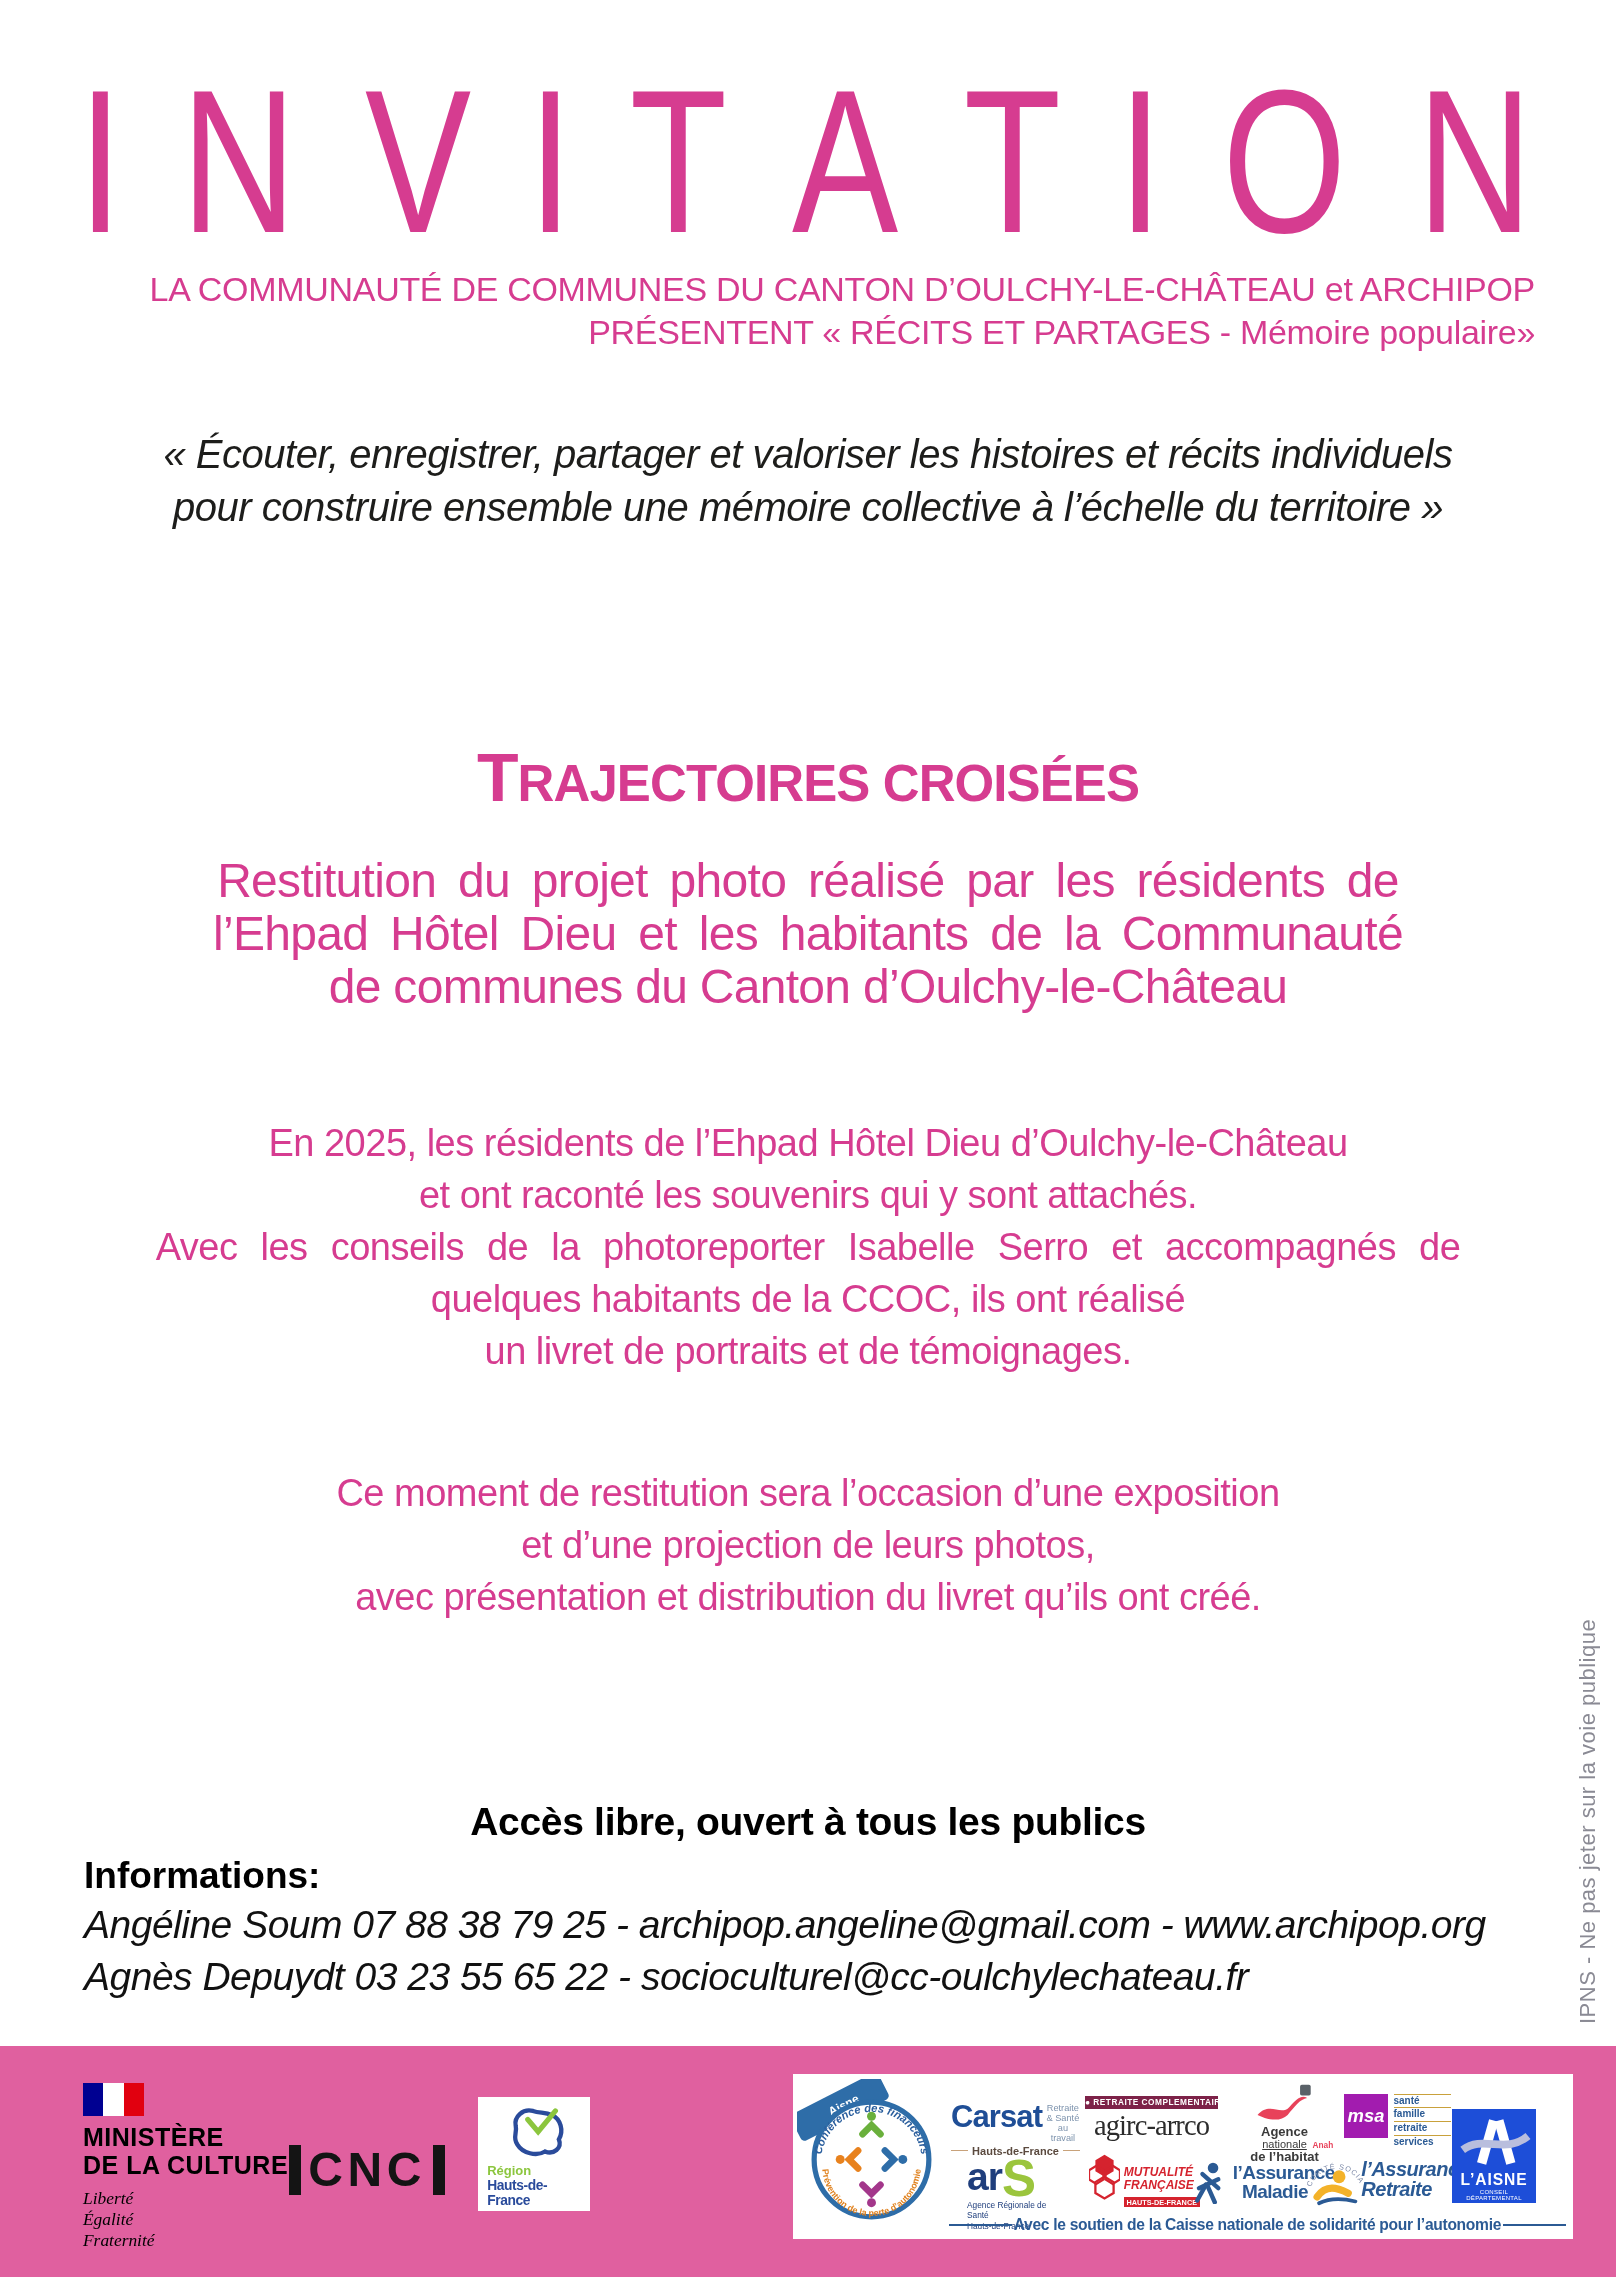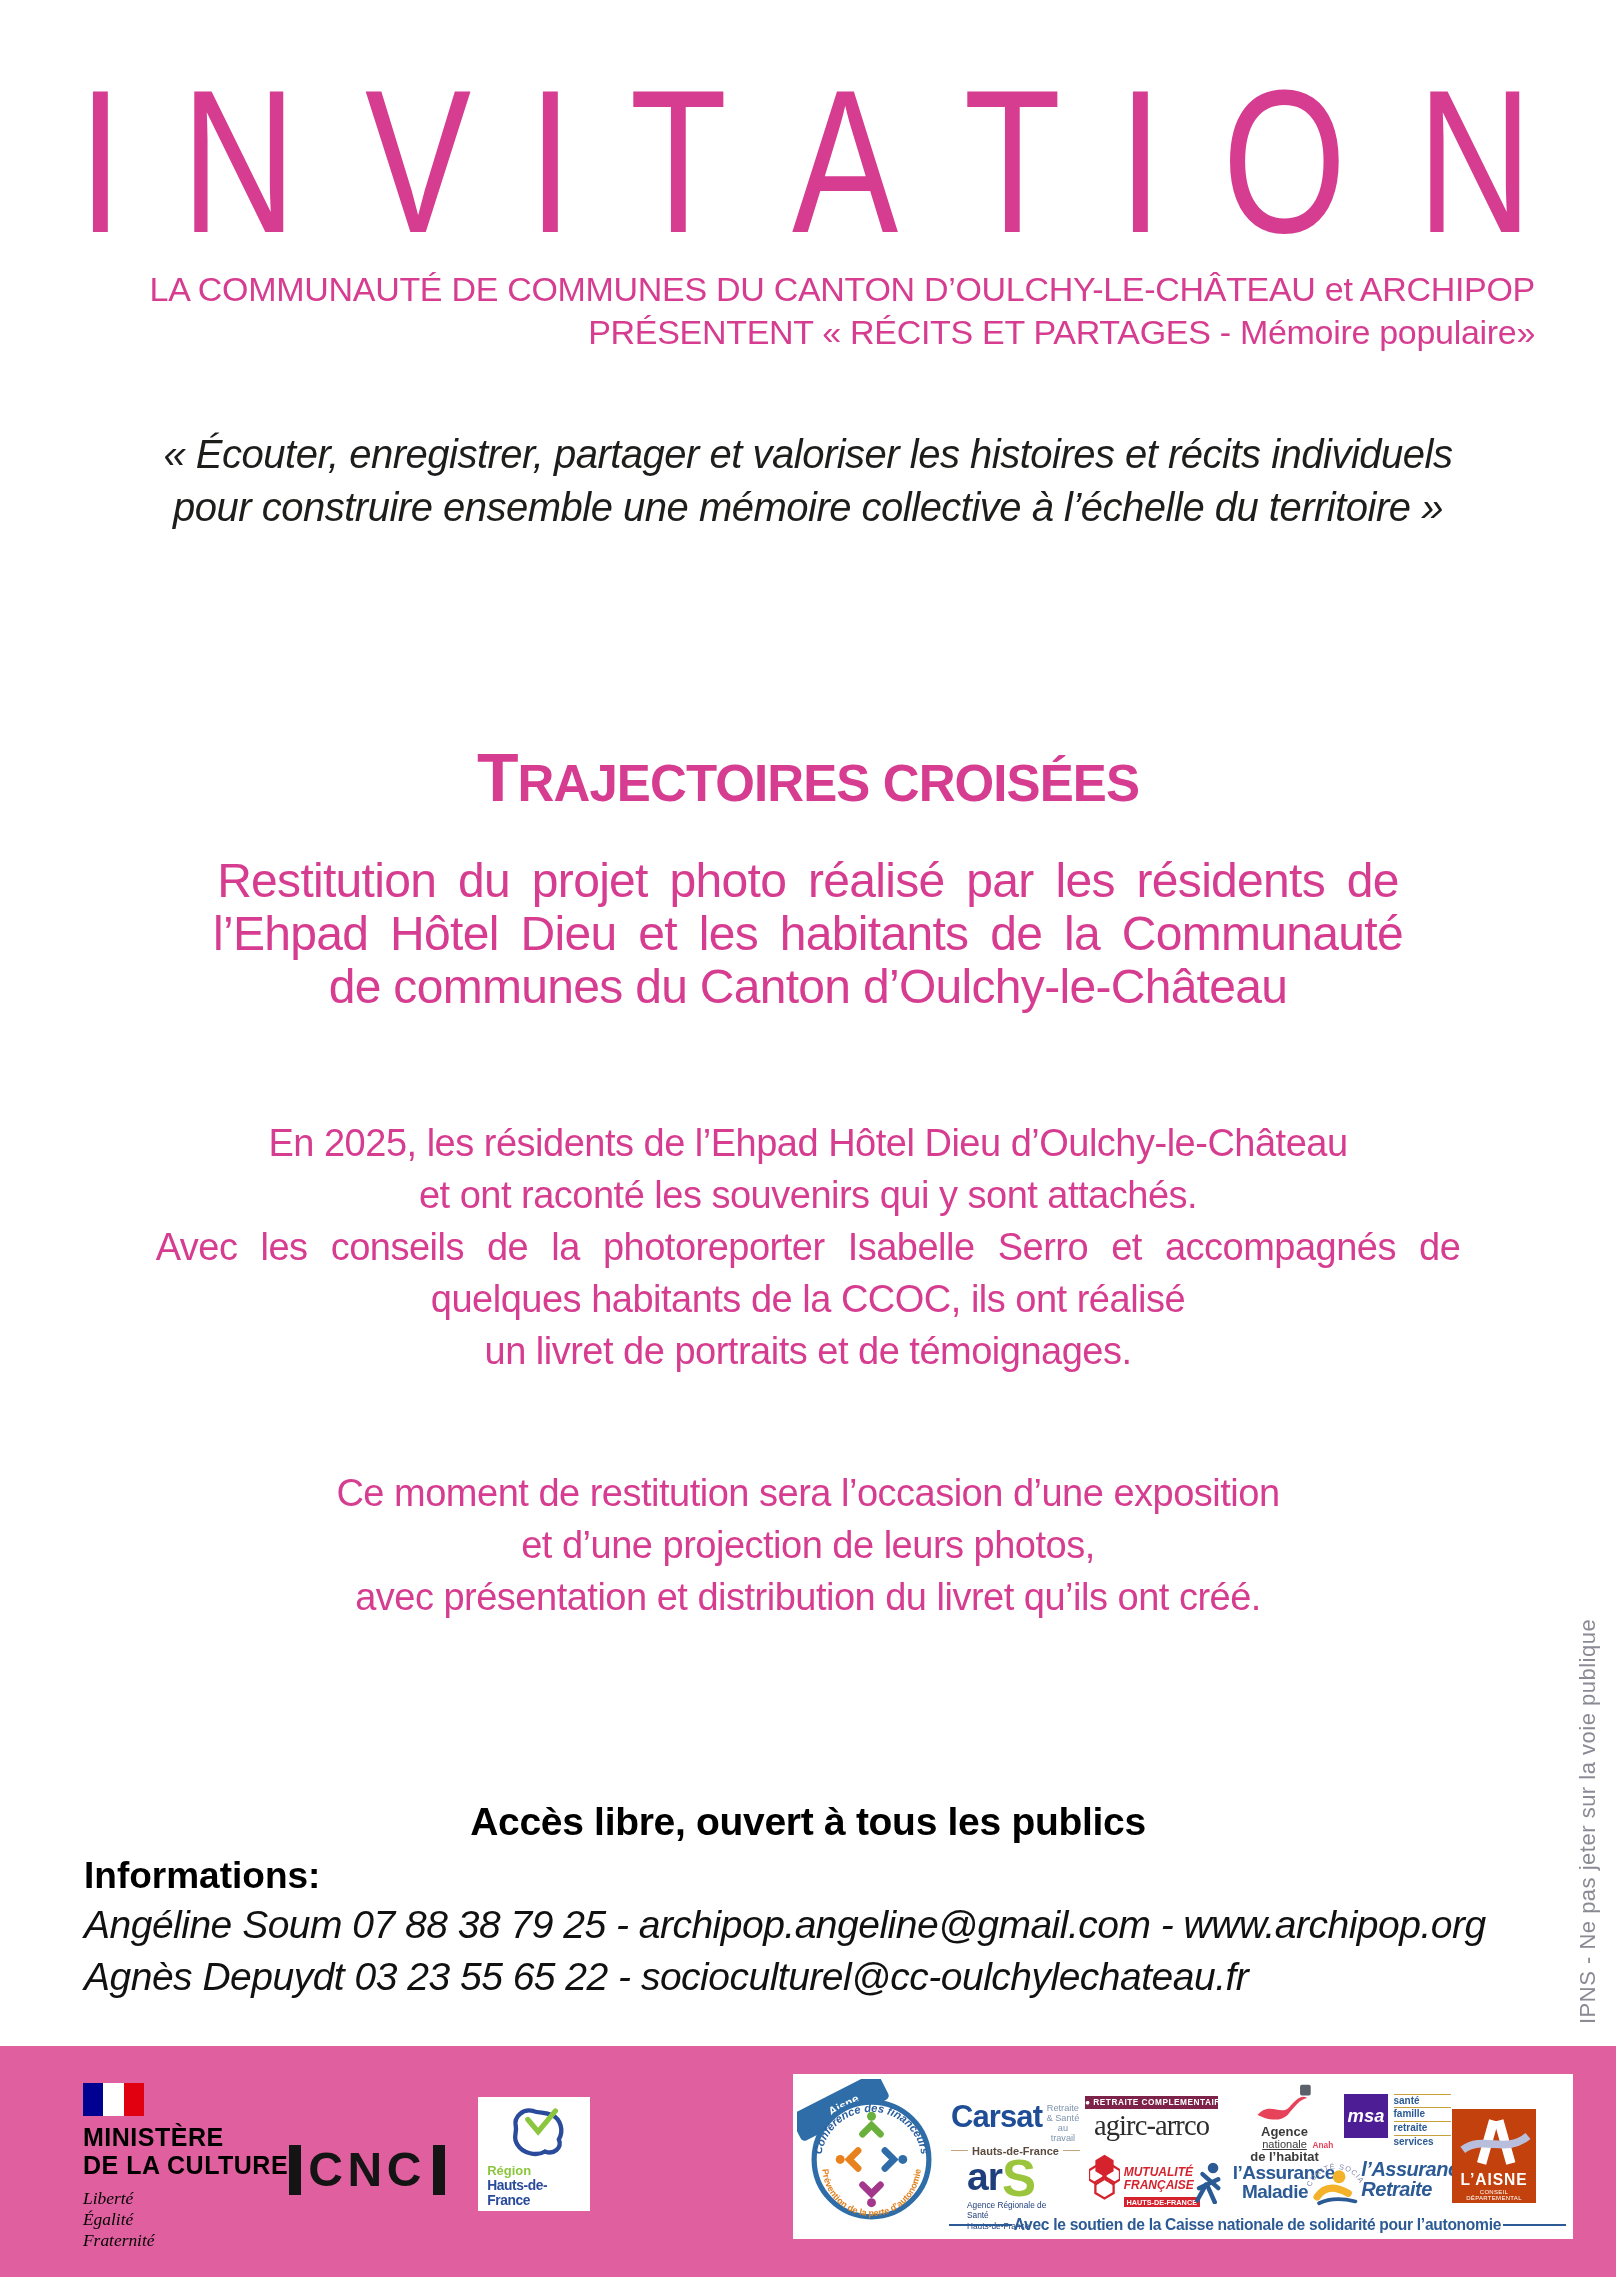--- a/index.html
+++ b/index.html
@@ -106,21 +106,21 @@
   .agirc-name{font-family:"Liberation Serif",serif;font-size:28.5px;color:#2b2b2b;
     letter-spacing:-0.9px;line-height:33px;}
 
   .anah{left:441px;top:9.2px;width:101px;text-align:center;color:#3a3a3a;}
   .anah-text1{font-size:13px;font-weight:700;line-height:13.8px;}
   .anah-text2{font-size:11px;line-height:12px;text-decoration:underline;}
   .anah-text3{font-size:13px;font-weight:700;line-height:13.8px;}
   .anah-abbr{color:#e8425a;font-size:8.3px;font-weight:700;position:absolute;right:1.8px;bottom:14.7px;}
 
   .msa{left:551px;top:20px;display:flex;gap:5.5px;}
-  .msa-box{width:44px;height:44px;background:#4c1d95;color:#fff;font-weight:700;
+  .msa-box{width:44px;height:44px;background:#a21caf;color:#fff;font-weight:700;
     font-size:18.4px;display:flex;align-items:center;justify-content:center;font-style:italic;}
   .msa-words{display:flex;flex-direction:column;gap:0.9px;}
   .msa-words span{border-top:1.8px solid #c9a13b;color:#2b5a94;font-weight:700;
     font-size:10px;line-height:12px;width:57px;}
 
   .ars{left:174px;top:84px;width:101px;}
   .ars-word{display:flex;align-items:flex-start;}
   .ars-ar{color:#1f3e7c;font-weight:700;font-size:39px;line-height:37px;letter-spacing:-0.9px;}
   .ars-s{color:#9bc53d;font-weight:700;font-size:51px;line-height:42px;}
   .ars-sub{color:#1f3e7c;font-size:8.3px;line-height:9.2px;margin-top:1.8px;}
@@ -132,21 +132,21 @@
     padding:0.9px 2.8px;margin-top:2.8px;display:inline-block;}
 
   .maladie{left:397px;top:86px;display:flex;gap:3.7px;align-items:center;}
   .maladie-text{color:#2b5a94;font-weight:700;font-size:19px;line-height:19px;letter-spacing:-0.5px;}
   .maladie-text .l2{margin-left:9.2px;}
 
   .retraite{left:511px;top:79px;display:flex;align-items:center;}
   .retraite-text{color:#2b5a94;font-weight:700;font-style:italic;font-size:20px;
     line-height:20px;letter-spacing:-0.5px;margin-left:-3.7px;}
 
-  .aisne{left:659px;top:35px;width:84px;height:94px;background:#c2410c;color:#fff;
+  .aisne{left:659px;top:35px;width:84px;height:94px;background:#1d4ed8;color:#fff;
     text-align:center;padding-top:3.7px;}
   .aisne-name{font-size:15.6px;font-weight:700;letter-spacing:0.9px;margin-top:0.9px;}
   .aisne-sub{font-size:6px;letter-spacing:0.3px;}
 
   .caption{position:absolute;left:156px;right:7.3px;bottom:4.6px;display:flex;
     align-items:center;gap:2px;}
   .cap-line{flex:1;height:1.8px;background:var(--navy);}
   .cap-text{color:var(--navy);font-weight:700;font-size:15.6px;letter-spacing:-0.3px;white-space:nowrap;}
 </style>
 </head>

